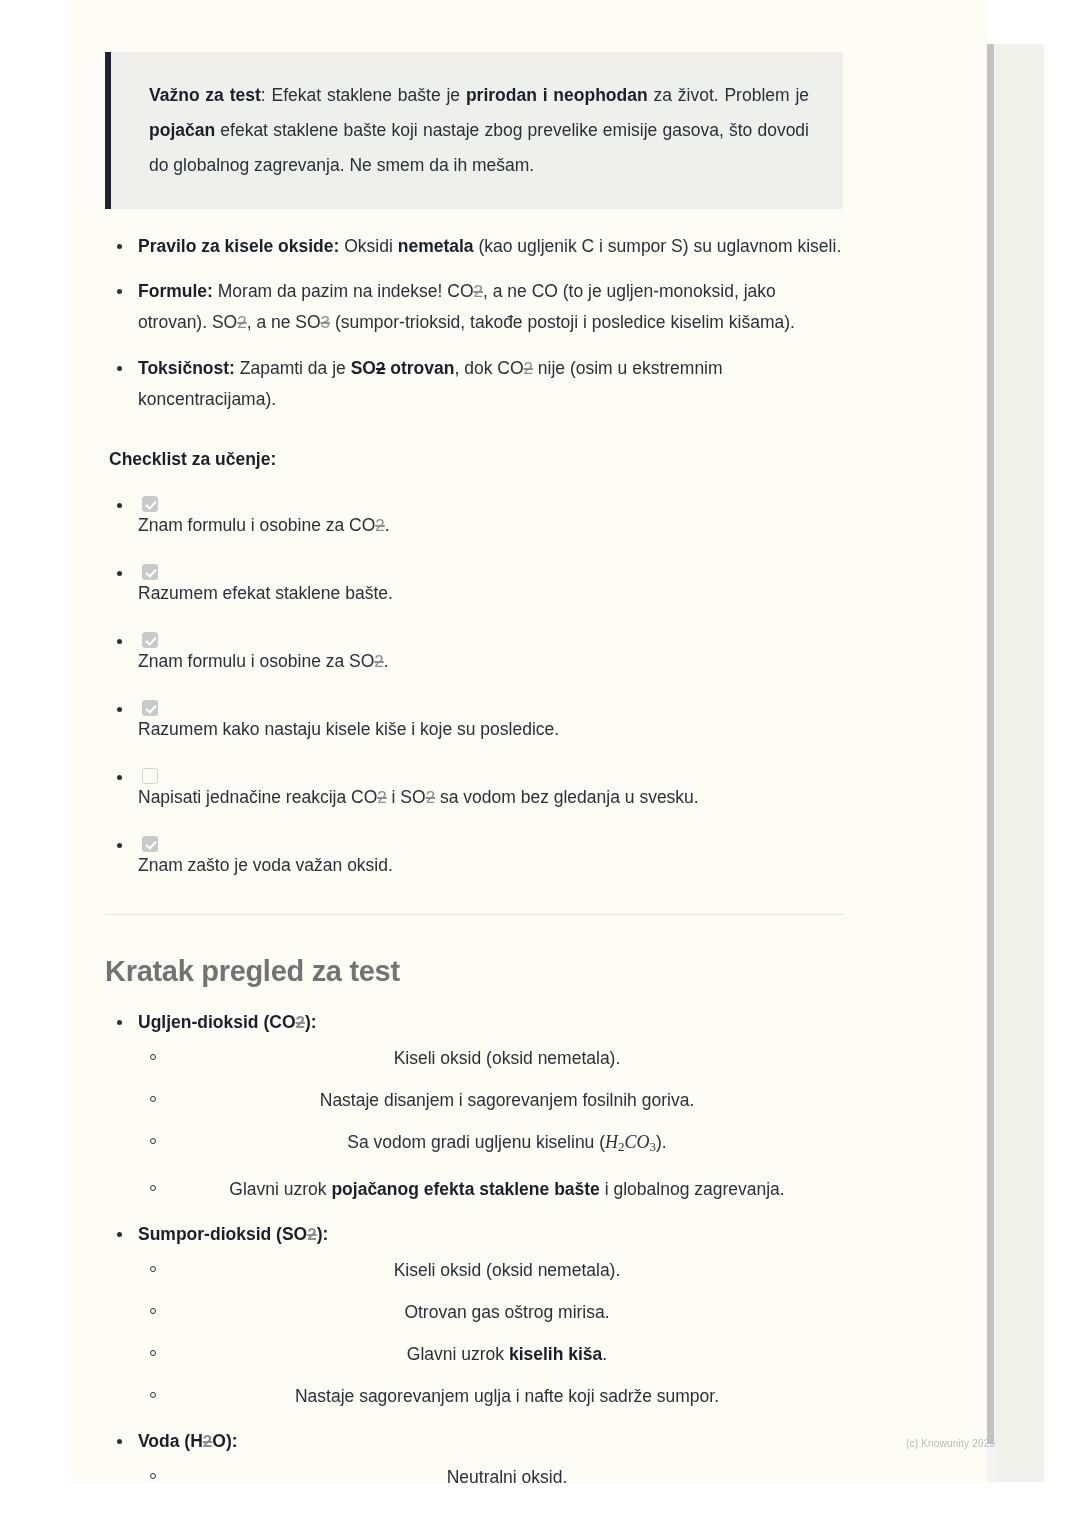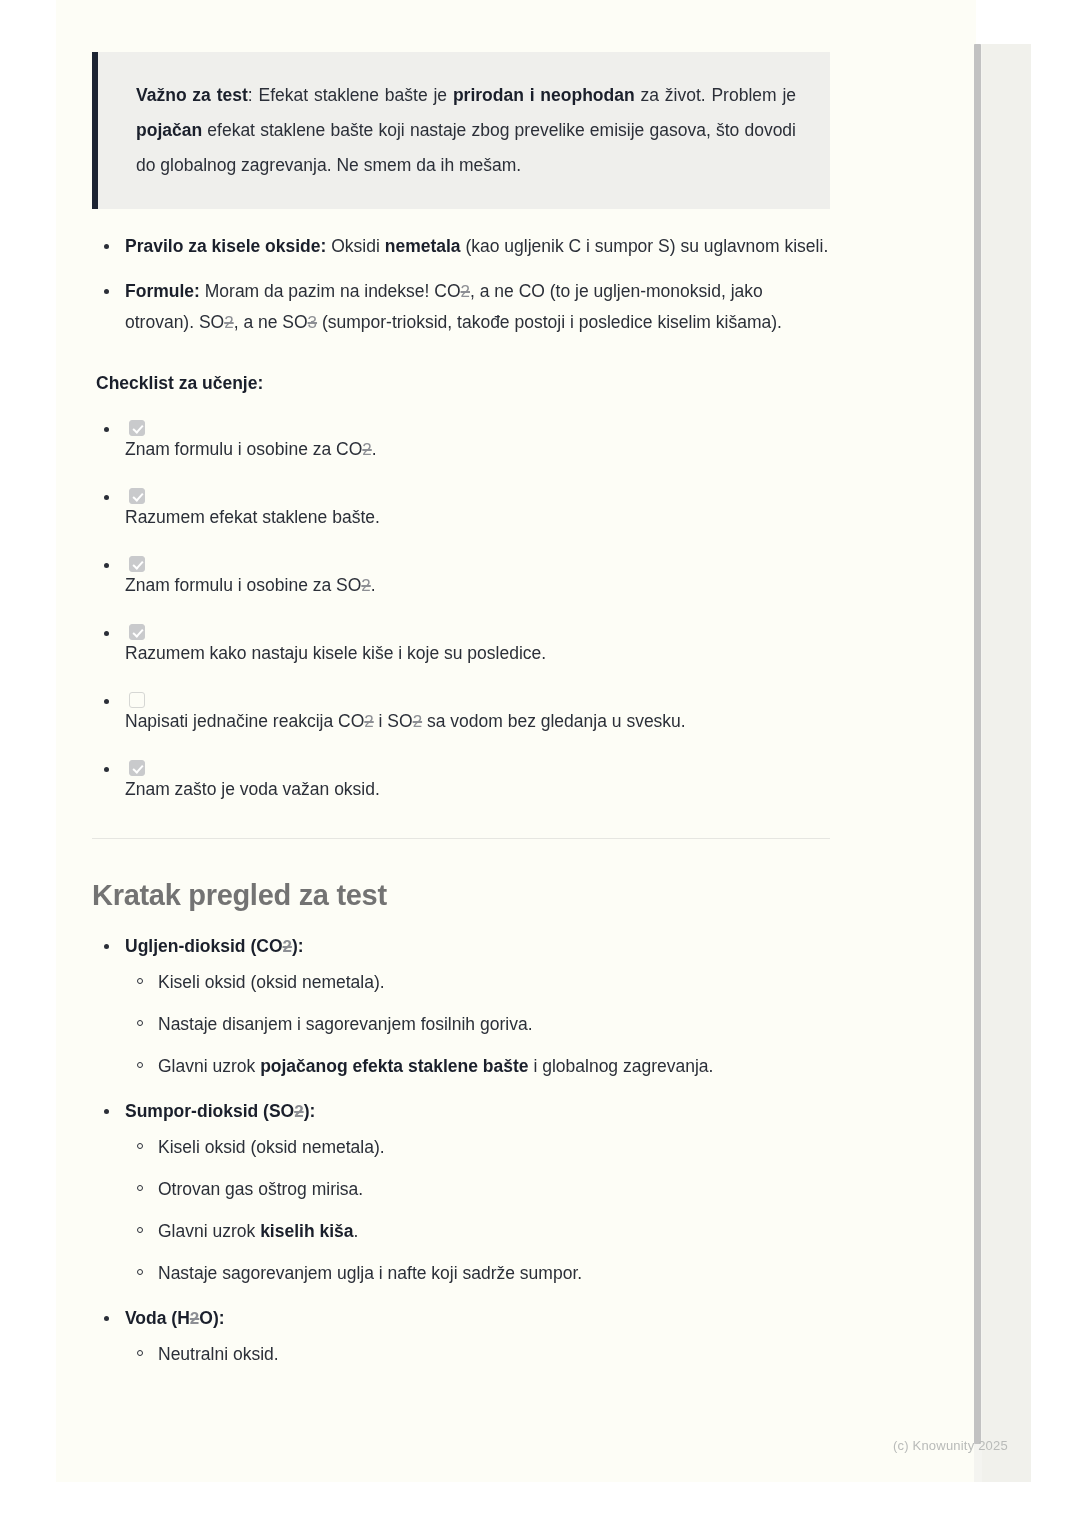--- a/index.html
+++ b/index.html
@@ -11,21 +11,21 @@
     width: 1080px;
     height: 1528px;
     position: relative;
     font-family: "Liberation Sans", sans-serif;
     overflow: hidden;
   }
 
   
   #viewport {
     position: absolute;
-    left: 1px; top: 0;
+    left: 14px; top: 0;
     width: 916px;
     height: 1528px;
     background: #ffffff;
   }
   #page-strip {
     position: absolute;
     left: 55px;
     top: 0;
     width: 920px;
     height: 1482px;
@@ -224,20 +224,21 @@
     width: 5px;
     height: 5px;
     border-radius: 50%;
     background: #2b2f38;
   }
   .ul-sub {
     list-style: none;
     margin: 6px 0 0 0;
     padding: 0;
     font-weight: 400;
+    text-align: center;
   }
   .ul-sub > li {
     position: relative;
     padding-left: 33px;
     margin-bottom: 14px;
     font-size: 17.5px;
     line-height: 28px;
     color: #2b2f38;
     font-weight: 400;
   }
@@ -265,21 +266,21 @@
     font-style: normal;
     font-size: 0.72em;
     vertical-align: -0.25em;
   }
 
   
   #watermark {
     position: absolute;
     left: 892px;
     top: 1438px;
-    font-size: 13px;
+    font-size: 10px;
     color: #b9bbb9;
     letter-spacing: 0.2px;
     white-space: nowrap;
     z-index: 5;
   }
 </style>
 </head>
 <body>
 
 <div id="viewport">
@@ -293,20 +294,21 @@
 
     <div class="callout">
       <p><b>Važno za test</b><span>: Efekat staklene bašte je </span><b>prirodan i neophodan</b><span> za život. Problem je </span><b>pojačan</b><span> efekat staklene bašte koji nastaje zbog prevelike emisije gasova, što dovodi do globalnog zagrevanja. Ne smem da ih mešam.</span></p>
     </div>
 
     <ul class="ul-1">
       <li><b>Pravilo za kisele okside:</b><span> Oksidi </span><b>nemetala</b><span> (kao ugljenik C i sumpor S) su uglavnom kiseli.</span></li>
 
       <li><b>Formule:</b><span> Moram da pazim na indekse! CO</span><span class="sub">2</span><span>, a ne CO (to je ugljen-monoksid, jako otrovan). SO</span><span class="sub">2</span><span>, a ne SO</span><span class="sub">3</span><span> (sumpor-trioksid, takođe postoji i posledice kiselim kišama).</span></li>
 
+      <li><b>Toksičnost:</b><span> Zapamti da je </span><b>SO</b><b class="sub">2</b><b> otrovan</b><span>, dok CO</span><span class="sub">2</span><span> nije (osim u ekstremnim koncentracijama).</span></li>
     </ul>
 
     <p class="checklist-title">Checklist za učenje:</p>
 
     <ul class="ul-check">
       <li>
         <span class="cbox checked"></span>
         <span class="citem-text"><span>Znam formulu i osobine za CO</span><span class="sub">2</span><span>.</span></span>
       </li>
       <li>
@@ -335,20 +337,21 @@
 
     <h2 class="section-title">Kratak pregled za test</h2>
 
     <ul class="ul-review">
 
       <li>
         <span>Ugljen-dioksid (CO</span><span class="sub">2</span><span>):</span>
         <ul class="ul-sub">
           <li>Kiseli oksid (oksid nemetala).</li>
           <li>Nastaje disanjem i sagorevanjem fosilnih goriva.</li>
+          <li><span>Sa vodom gradi ugljenu kiselinu (</span><span class="math"><span>H</span><sub>2</sub><span>CO</span><sub>3</sub></span><span>).</span></li>
           <li><span>Glavni uzrok </span><b>pojačanog efekta staklene bašte</b><span> i globalnog zagrevanja.</span></li>
         </ul>
       </li>
 
       <li>
         <span>Sumpor-dioksid (SO</span><span class="sub">2</span><span>):</span>
         <ul class="ul-sub">
           <li>Kiseli oksid (oksid nemetala).</li>
           <li>Otrovan gas oštrog mirisa.</li>
           <li><span>Glavni uzrok </span><b>kiselih kiša</b><span>.</span></li>

